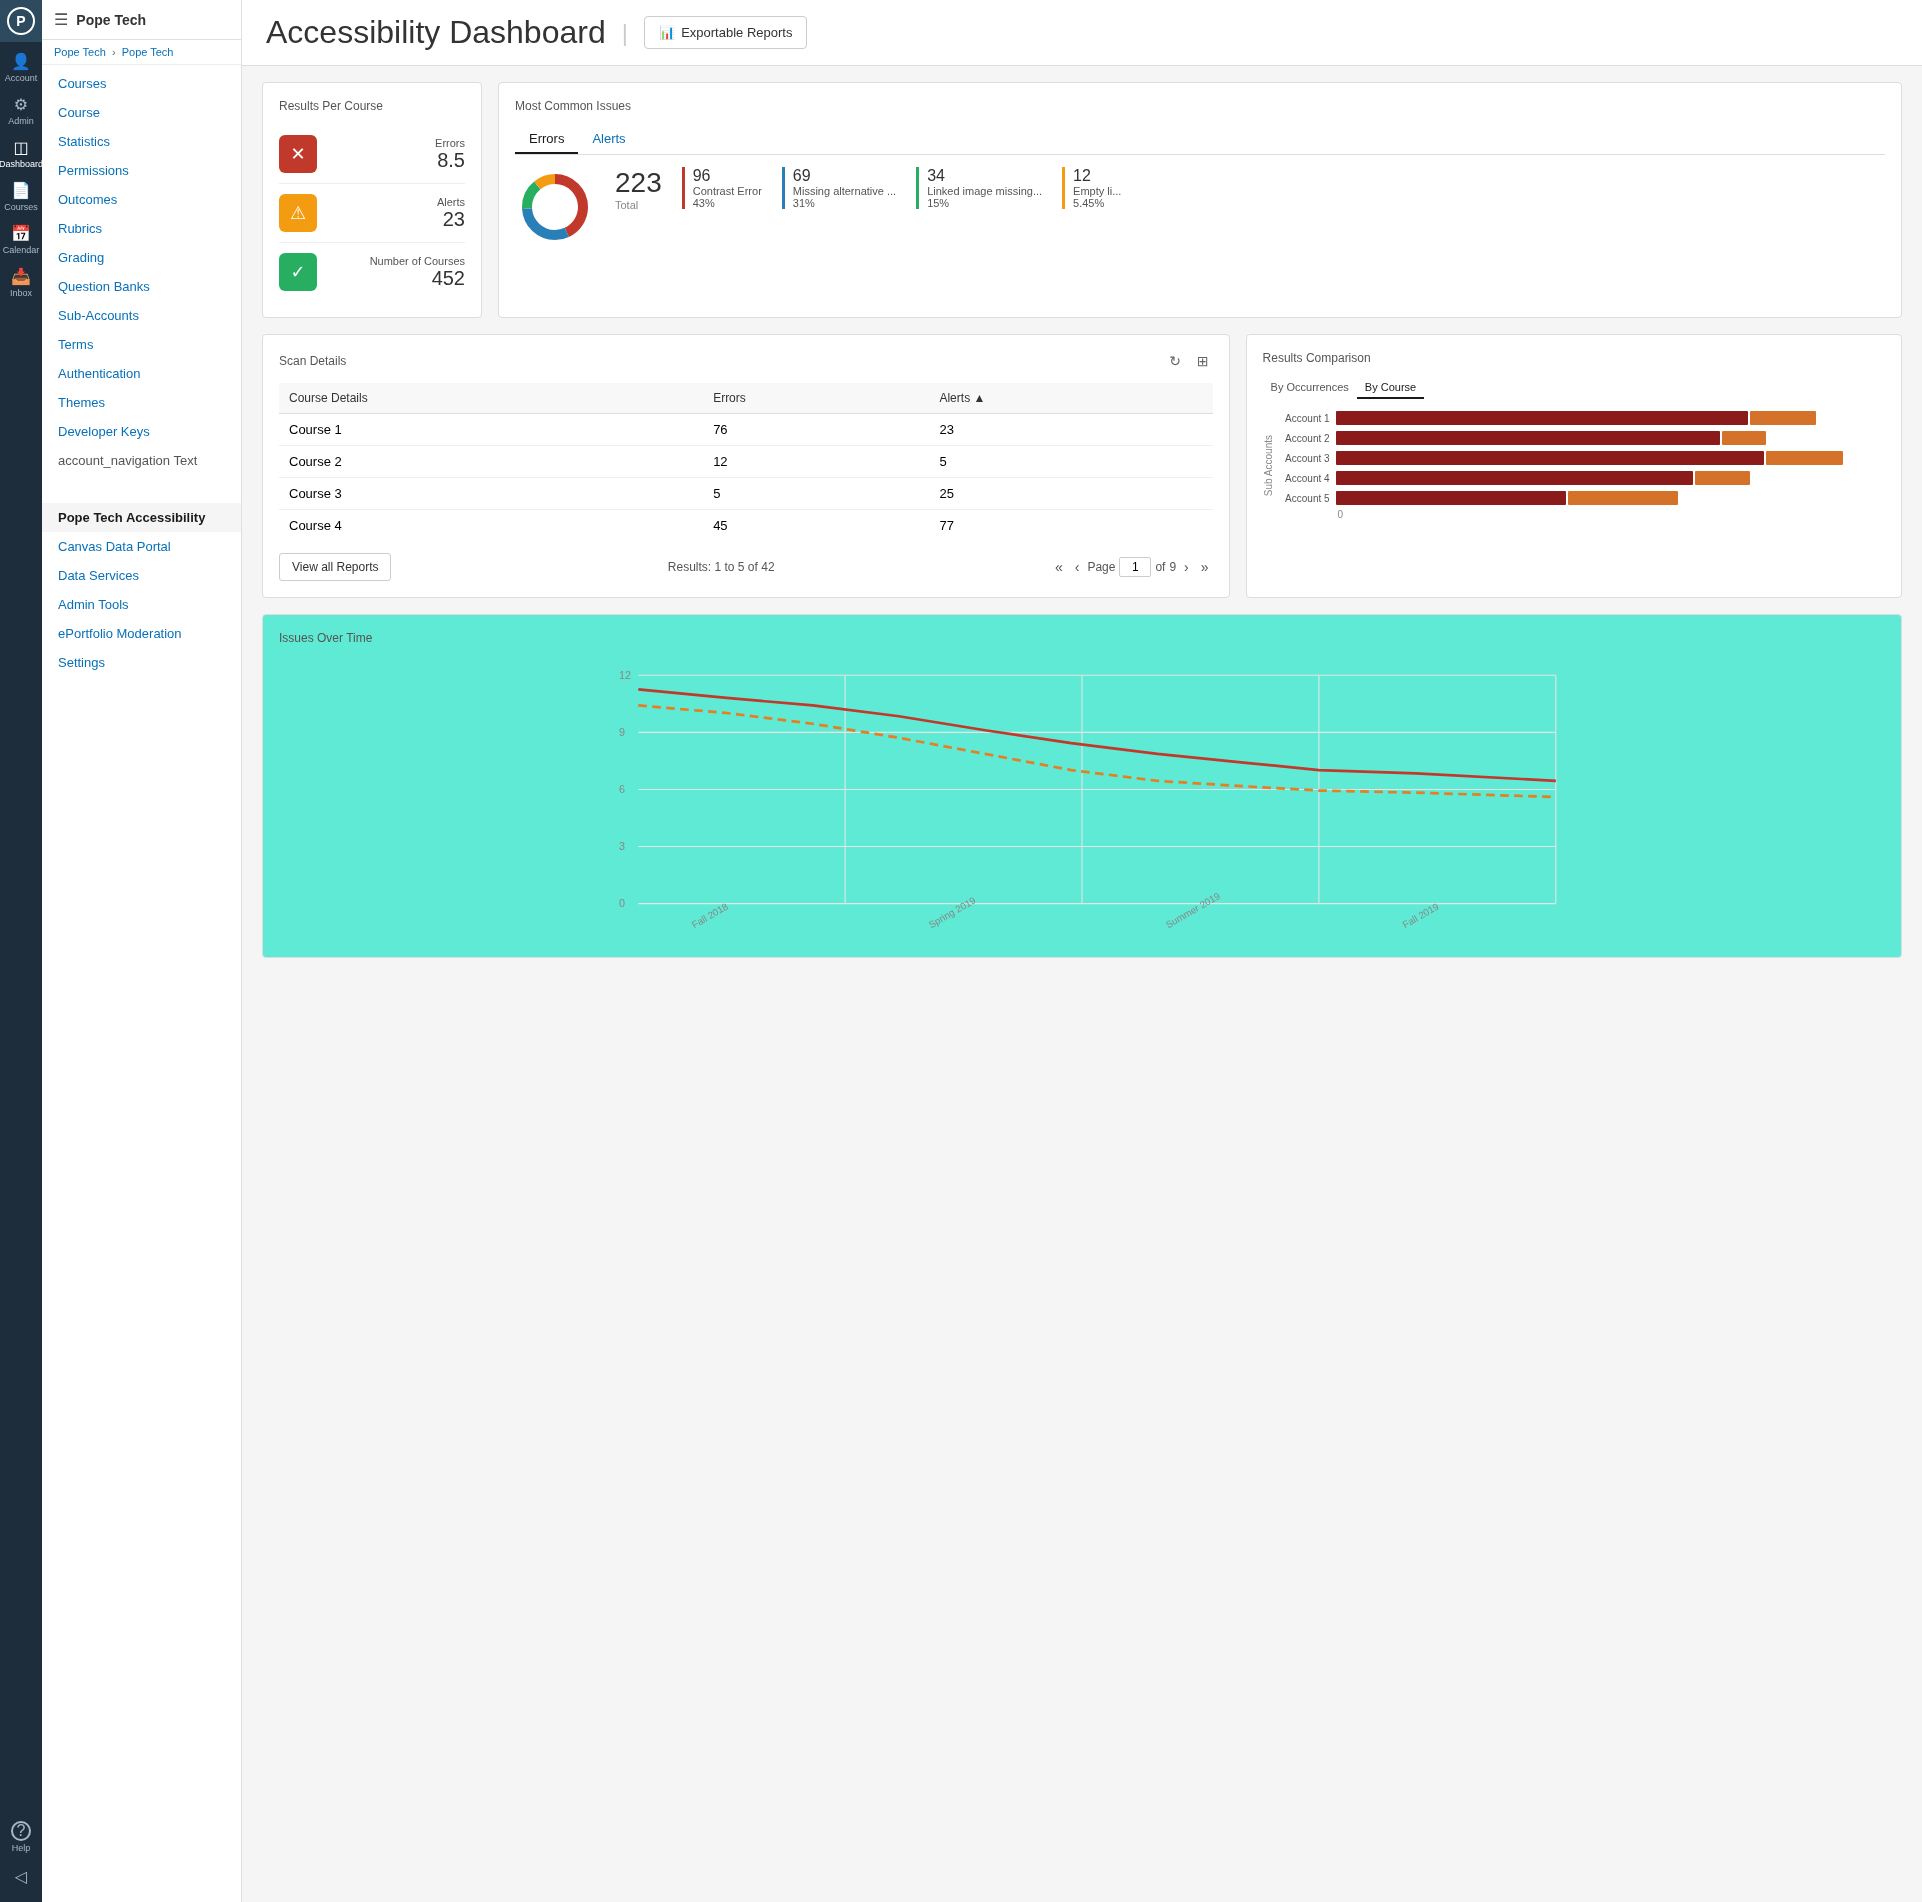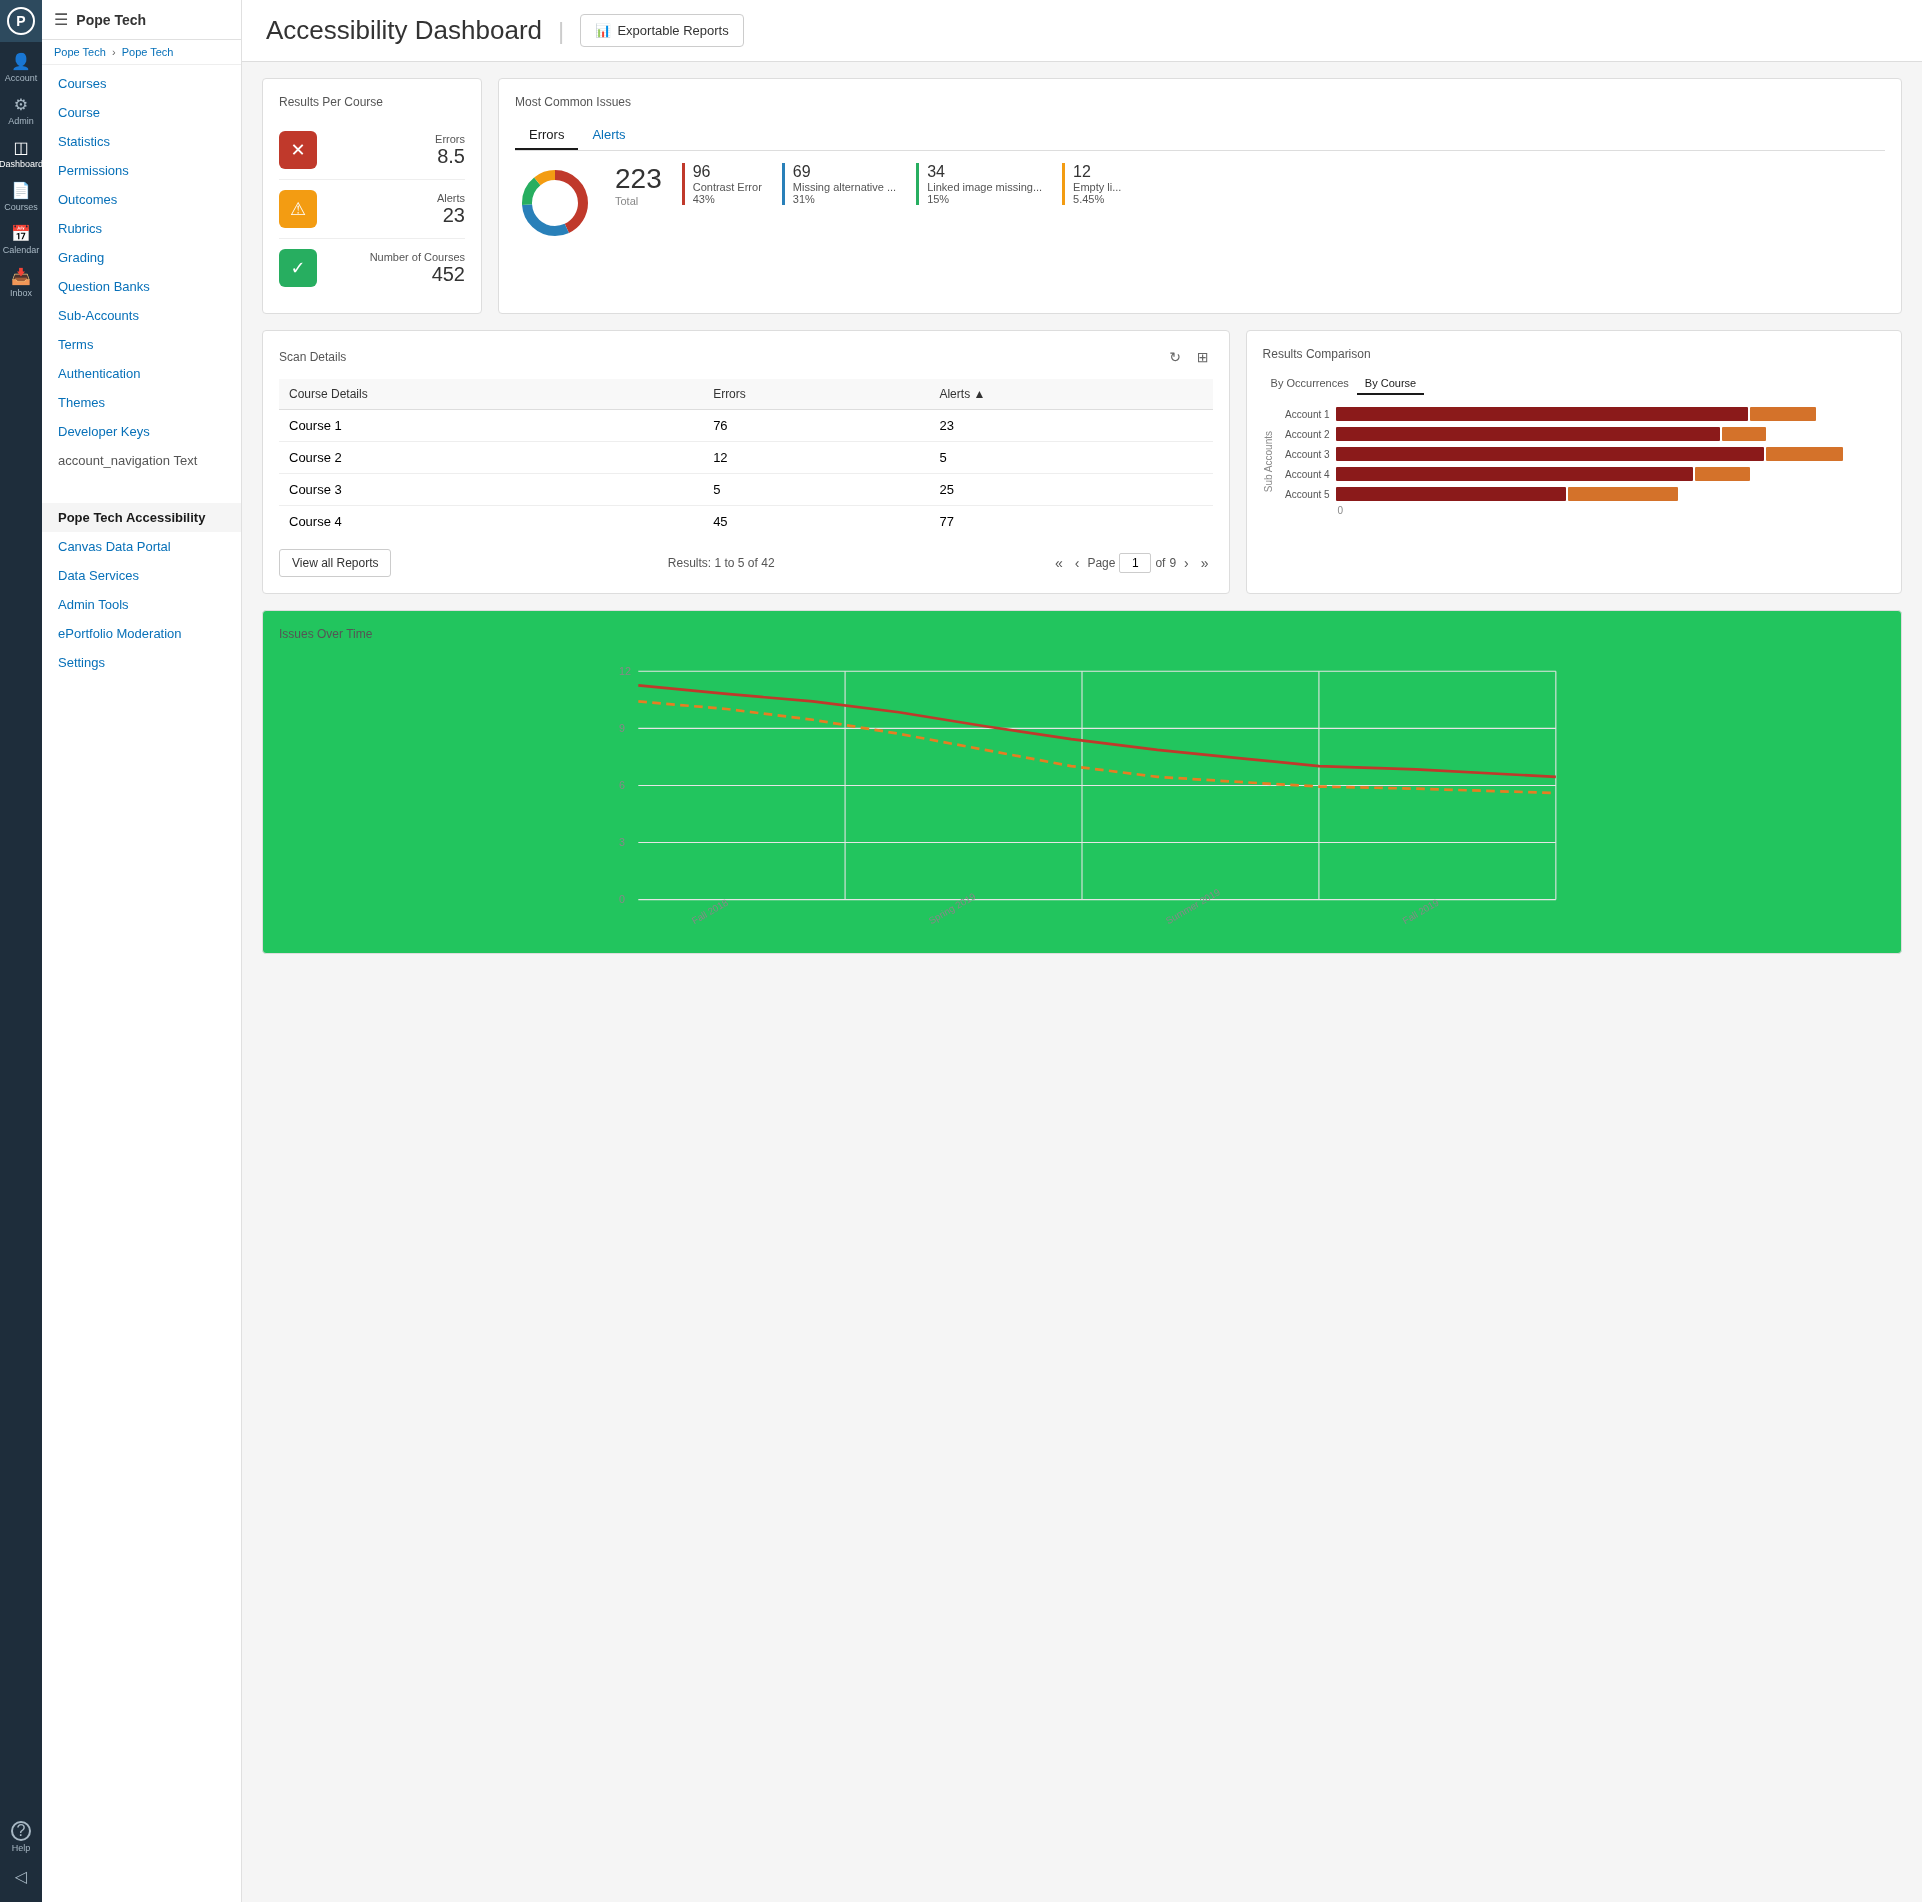--- a/index.html
+++ b/index.html
@@ -103,21 +103,21 @@
       padding: 0;
     }
     .main-header {
       background: #fff;
       border-bottom: 1px solid #ddd;
       padding: 14px 24px;
       display: flex;
       align-items: center;
       gap: 16px;
     }
-    .main-title { font-size: 26px; font-weight: 300; color: #333; }
+    .main-title { font-size: 32px; font-weight: 300; color: #333; }
     .divider { color: #ccc; font-size: 24px; }
     .export-btn {
       display: flex;
       align-items: center;
       gap: 6px;
       padding: 8px 14px;
       border: 1px solid #ccc;
       background: #fff;
       border-radius: 4px;
       font-size: 13px;
@@ -355,21 +355,21 @@
       text-orientation: mixed;
       transform: rotate(180deg);
       font-size: 10px;
       color: #888;
       margin-right: 4px;
     }
     .bar-chart-wrapper { display: flex; align-items: center; }
 
     
     .time-card {
-      background: #22c55e;
+      background: #5eead4;
       border: 1px solid #ddd;
       border-radius: 4px;
       padding: 16px;
     }
     .time-chart {
       width: 100%;
       height: 280px;
     }
   </style>
 </head>

